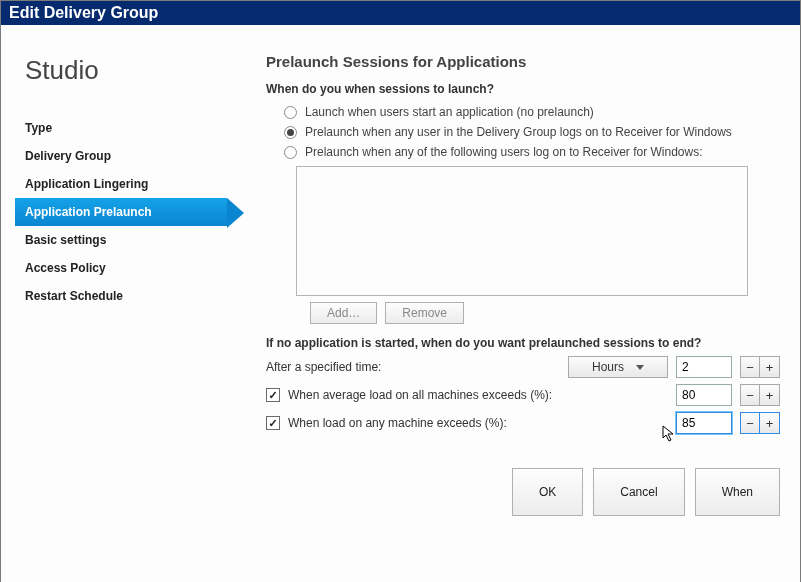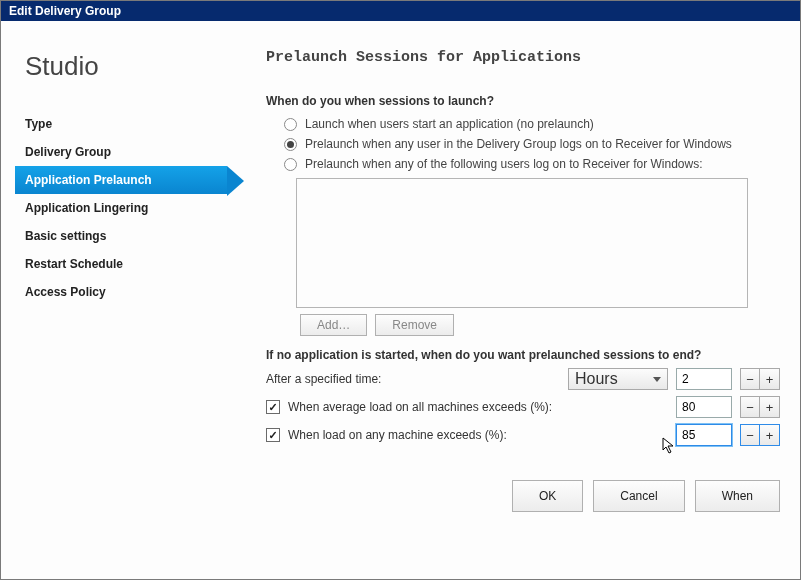--- a/index.html
+++ b/index.html
@@ -13,21 +13,21 @@
   }
   .window {
     width: 801px;
     border: 1px solid #7a7a7a;
   }
   .titlebar {
     background: #062a6e;
     color: #fff;
     font-weight: bold;
     padding: 3px 8px;
-    font-size: 12px;
+    font-size: 16px;
   }
   .body {
     display: flex;
     background: #fdfdfd;
     min-height: 558px;
     padding: 20px 14px 14px 14px;
     gap: 17px;
   }
   .sidebar { width: 212px; flex: none; }
   .brand {
@@ -55,22 +55,21 @@
     width:0; height:0;
     border-top:15px solid transparent;
     border-bottom:15px solid transparent;
     border-left:17px solid #0a85d0;
   }
   .main { flex:1; padding: 0 6px 0 22px; }
   .h2 {
     font-size: 15px;
     font-weight: 600;
     color: #444;
-    margin: 8px 0 28px 0;
-    font-family: Liberation Mono, monospace;
+    margin: 8px 0 12px 0;
   }
   .desc { color:#555; margin-bottom:10px; }
   .q { font-weight:600; margin:8px 0 6px 0; }
   .radio-row {
     display:flex; align-items:center; gap:8px;
     padding: 3px 0 3px 18px;
     color:#444;
   }
   .radio{
     width:13px;height:13px;border:1px solid #8a8a8a;border-radius:50%;
@@ -78,42 +77,42 @@
   }
   .radio.checked::after{
     content:"";width:7px;height:7px;border-radius:50%;background:#444;
   }
   .listbox{
     margin: 4px 0 6px 30px;
     width: 452px; height:130px;
     border:1px solid #b5b5b5;
     background:#fdfdfd;
   }
-  .list-btns{ margin-left:34px; display:flex; gap:8px; margin-bottom:12px;}
+  .list-btns{ margin-left:44px; display:flex; gap:8px; margin-bottom:12px;}
   .btn{
     border:1px solid #b0b0b0; background:linear-gradient(#fdfdfd,#ececec);
     padding:3px 16px; font-size:12px; color:#888; cursor:default;
   }
   .btn.enabled{ color:#222; cursor:pointer;}
   .line{
     display:flex; align-items:center; justify-content:space-between;
     margin:6px 0; gap:10px;
   }
   .chk{
     width:14px;height:14px;border:1px solid #6a6a6a;background:#fff;
     display:inline-flex;align-items:center;justify-content:center;font-size:11px;color:#222;
   }
   .chk.checked::after{ content:"✓"; font-weight:bold; }
   .left{ display:flex; align-items:flex-start; gap:8px; }
   .right{ display:flex; align-items:center; gap:8px; }
   .select{
     width:100px; height:22px; border:1px solid #a9a9a9;
     background:linear-gradient(#fcfcfc,#e9e9e9);
     display:flex; align-items:center; justify-content:space-between;
-    padding:0 6px; font-size:16px; color:#333; cursor:pointer;
+    padding:0 23px; font-size:12px; color:#333; cursor:pointer;
   }
   .caret{
     width:0;height:0;border-left:4px solid transparent;border-right:4px solid transparent;
     border-top:5px solid #555;
   }
   .num{
     width:56px;height:22px;border:1px solid #9aa; padding:2px 5px;
     font-size:12px;background:#fff;
   }
   .num.focus{ border:1px solid #2e8be8; box-shadow:0 0 0 1px #7ec1f5; }
@@ -129,42 +128,42 @@
   .spin .sbtn + .sbtn{ border-left:none;}
   .spin.hl .sbtn{ border-color:#2e8be8; }
   .cursor{
     position:relative; width:0;height:0;
   }
   .cursor svg{ position:absolute; left:-6px; top:2px; }
   .footer{
     display:flex; justify-content:flex-end; gap:10px;
     padding-top:28px;
   }
-  .footer .btn{ padding:8px 26px; color:#222; cursor:pointer;}
+  .footer .btn{ padding:16px 26px; color:#222; cursor:pointer;}
 </style>
 </head>
 <body>
 
 <div class="window">
   <div class="titlebar">
     <span>Edit Delivery Group</span>
   </div>
 
   <div class="body">
 
     <div class="sidebar">
       <div class="brand">Studio</div>
       <div class="nav">
         <div class="nav-item"><span>Type</span></div>
         <div class="nav-item"><span>Delivery Group</span></div>
+        <div class="nav-item"><span>Application Lingering</span></div>
         <div class="nav-item selected"><span>Application Prelaunch</span></div>
-        <div class="nav-item"><span>Application Lingering</span></div>
         <div class="nav-item"><span>Basic settings</span></div>
+        <div class="nav-item"><span>Access Policy</span></div>
         <div class="nav-item"><span>Restart Schedule</span></div>
-        <div class="nav-item"><span>Access Policy</span></div>
       </div>
     </div>
 
     <div class="main">
       <div class="h2">Prelaunch Sessions for Applications</div>
       <div class="q">When do you when sessions to launch?</div>
 
       <div class="radio-row">
         <span class="radio"></span>
         <span>Launch when users start an application (no prelaunch)</span>

